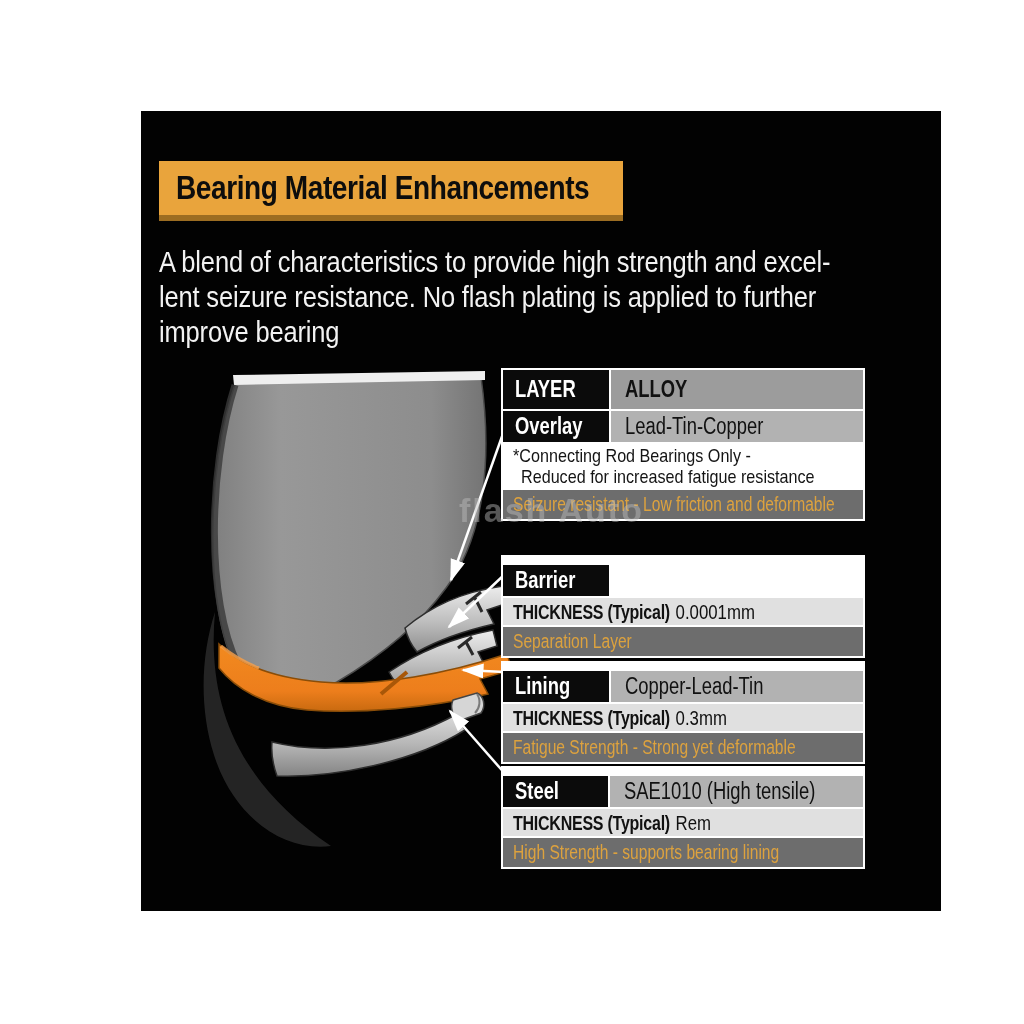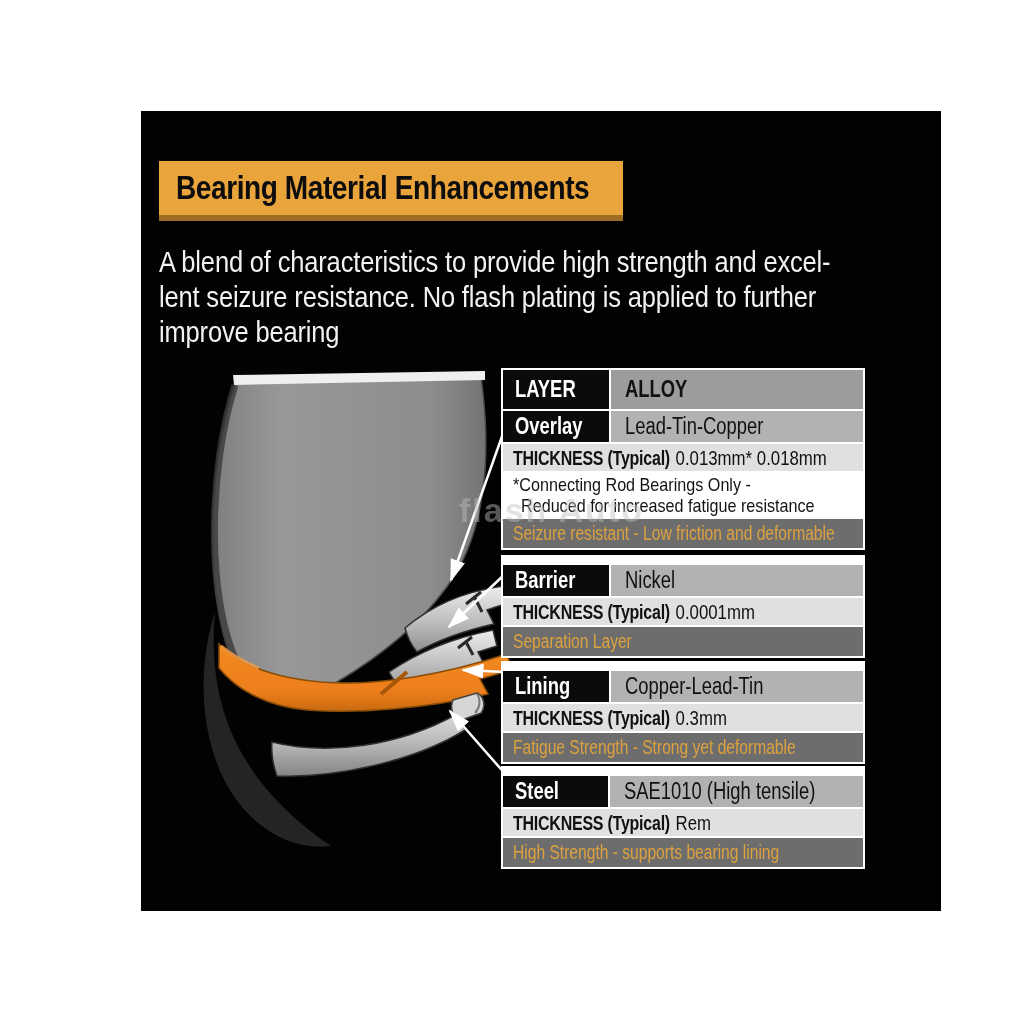--- a/index.html
+++ b/index.html
@@ -130,40 +130,34 @@
           </div>
       </div>
       <div class="split h-split">
         <div class="keycell">
           <span class="cx s08">Overlay</span>
           </div>
         <div class="valcell">
           <span class="cx s08">Lead-Tin-Copper</span>
           </div>
       </div>
-      <div class="row thick h-thick">
-        <span class="cx s08"><b>THICKNESS (Typical)</b><span>0.013mm* 0.018mm</span></span>
-      </div>
       <div class="row note h-note">
         <div><span class="cx s085">*Connecting Rod Bearings Only -</span></div>
         <div class="l2"><span class="cx s085">Reduced for increased fatigue resistance</span></div>
       </div>
       <div class="row hl h-hl">
         <span class="cx s078">Seizure resistant - Low friction and deformable</span>
       </div>
     </div>
 
     <div class="sec sep" style="top:444px;">
       <div class="split h-split">
         <div class="keycell">
           <span class="cx s08">Barrier</span>
           </div>
-        <div class="valcell">
-          <span class="cx s08">Nickel</span>
-          </div>
       </div>
       <div class="row thick h-thick">
         <span class="cx s08"><b>THICKNESS (Typical)</b><span>0.0001mm</span></span>
       </div>
       <div class="row hl h-hl">
         <span class="cx s078">Separation Layer</span>
       </div>
     </div>
 
     <div class="sec sep" style="top:550px;">

